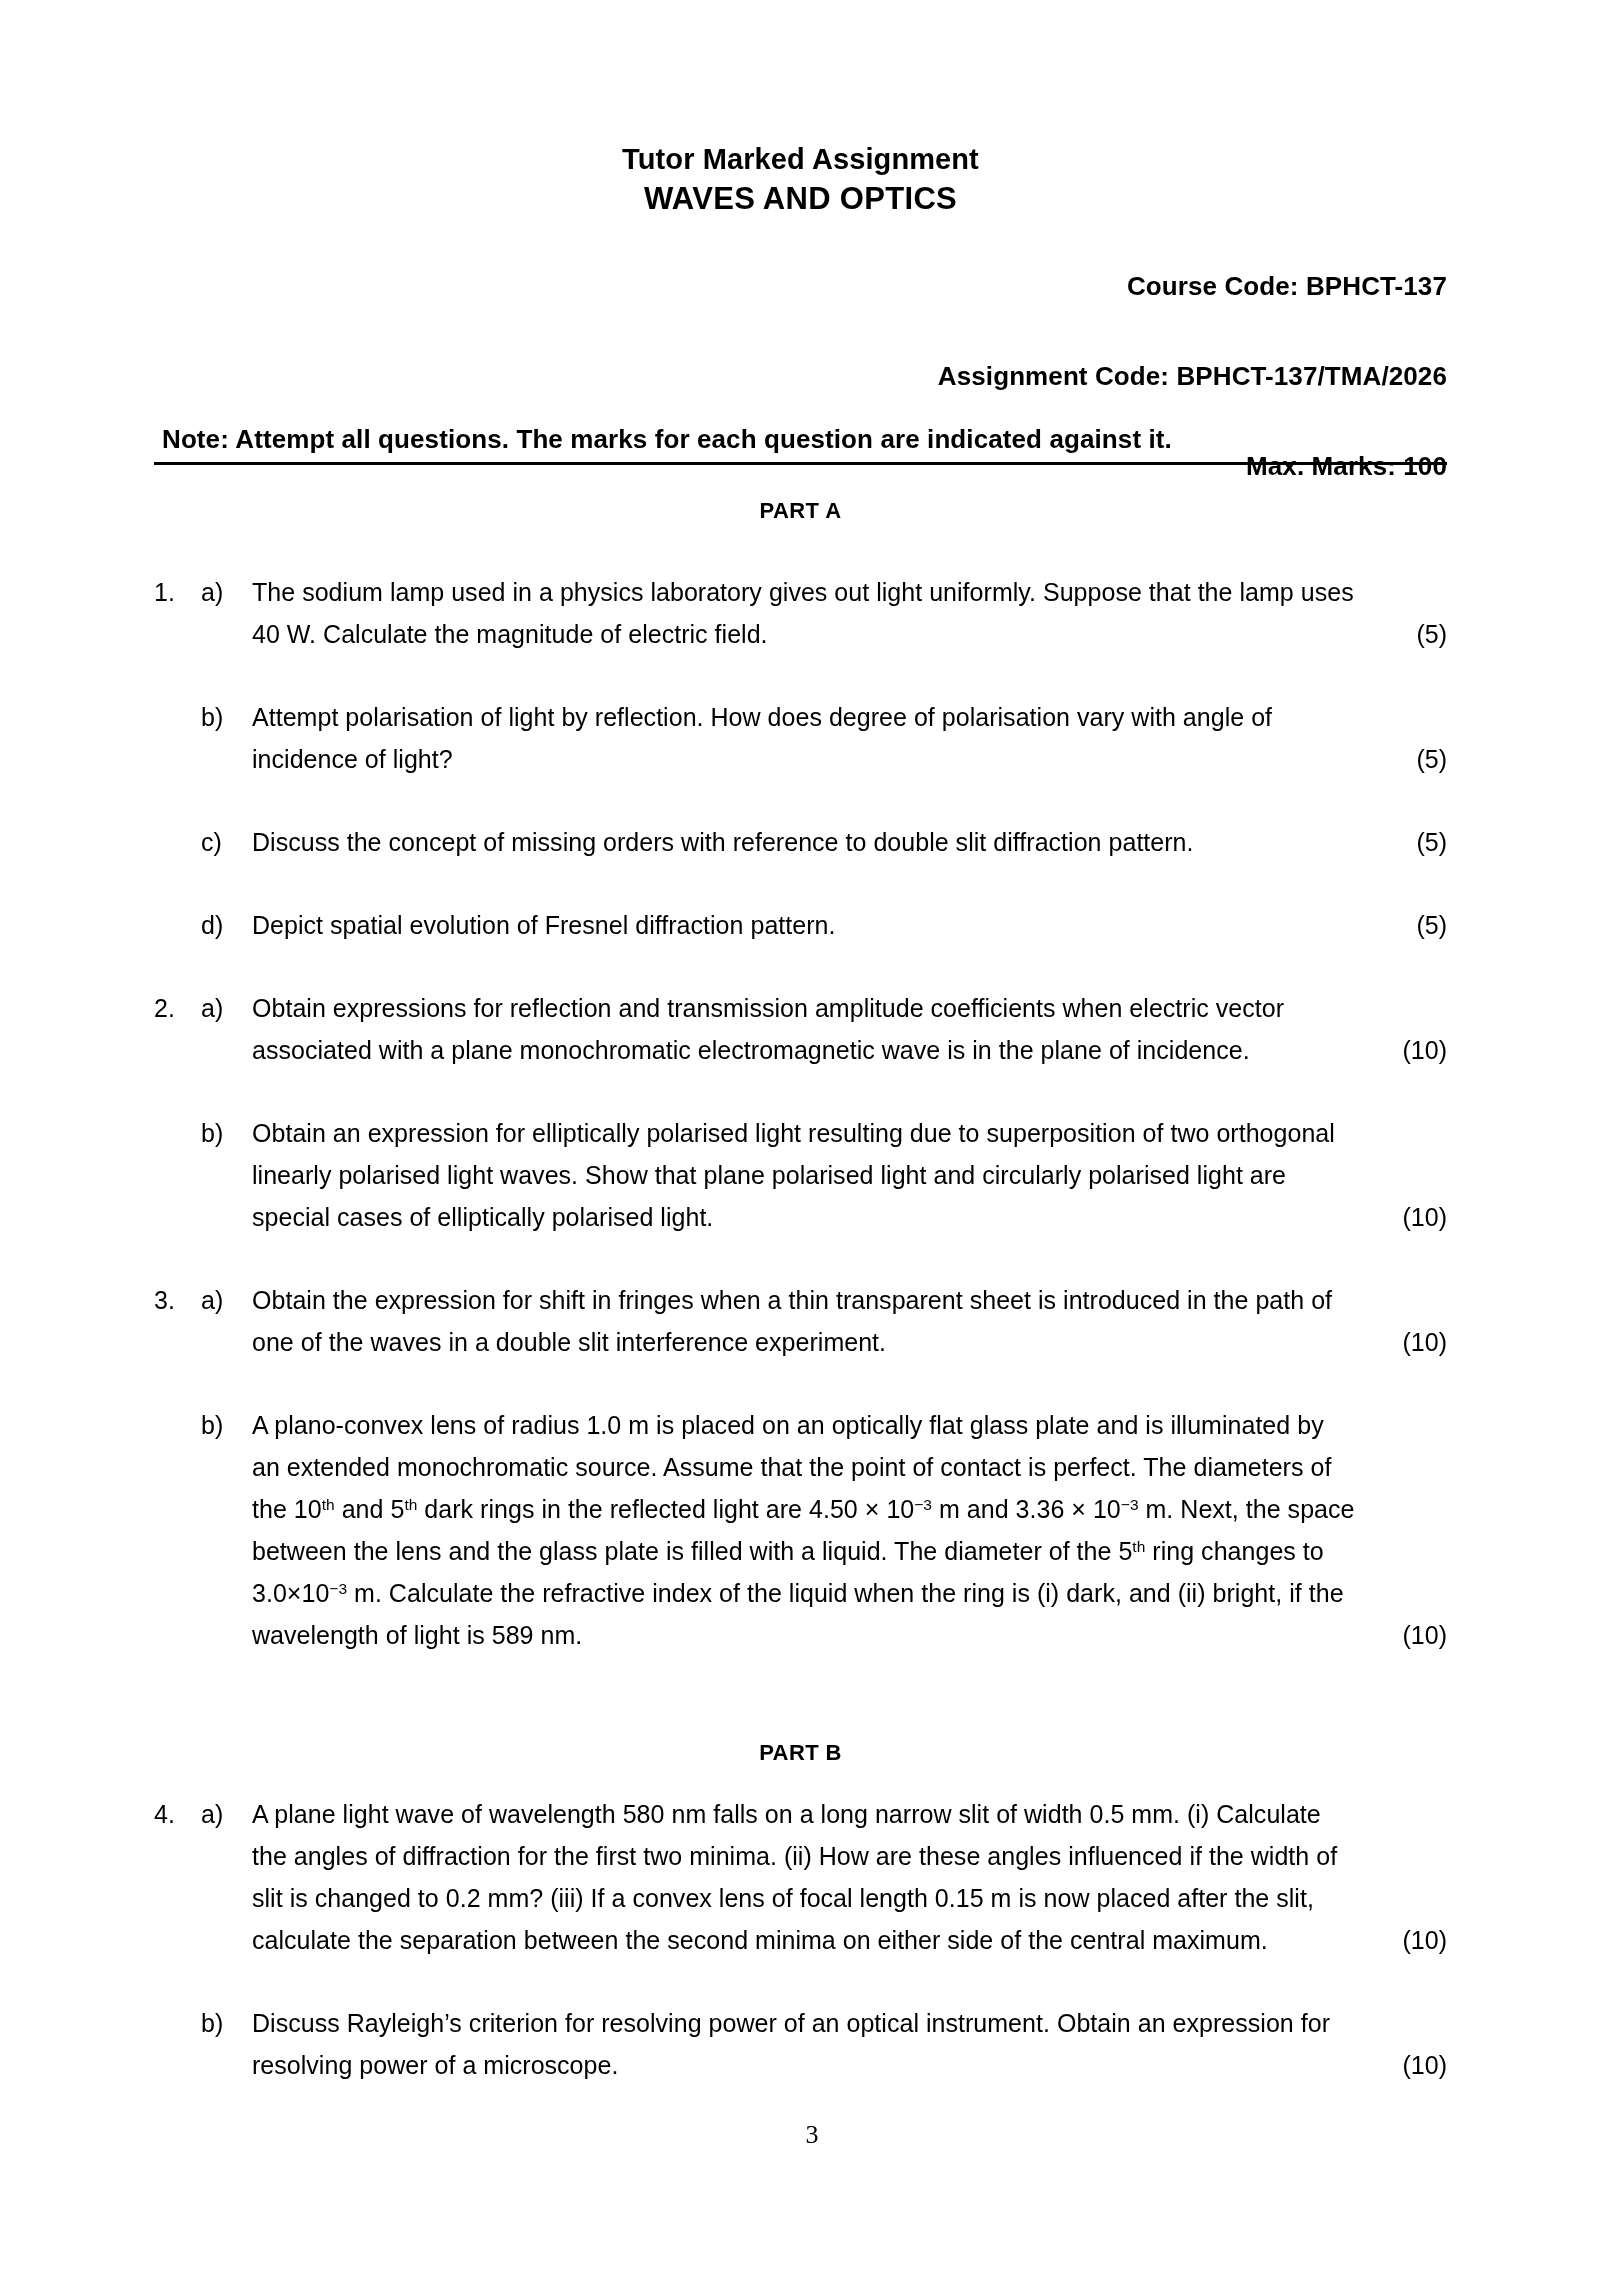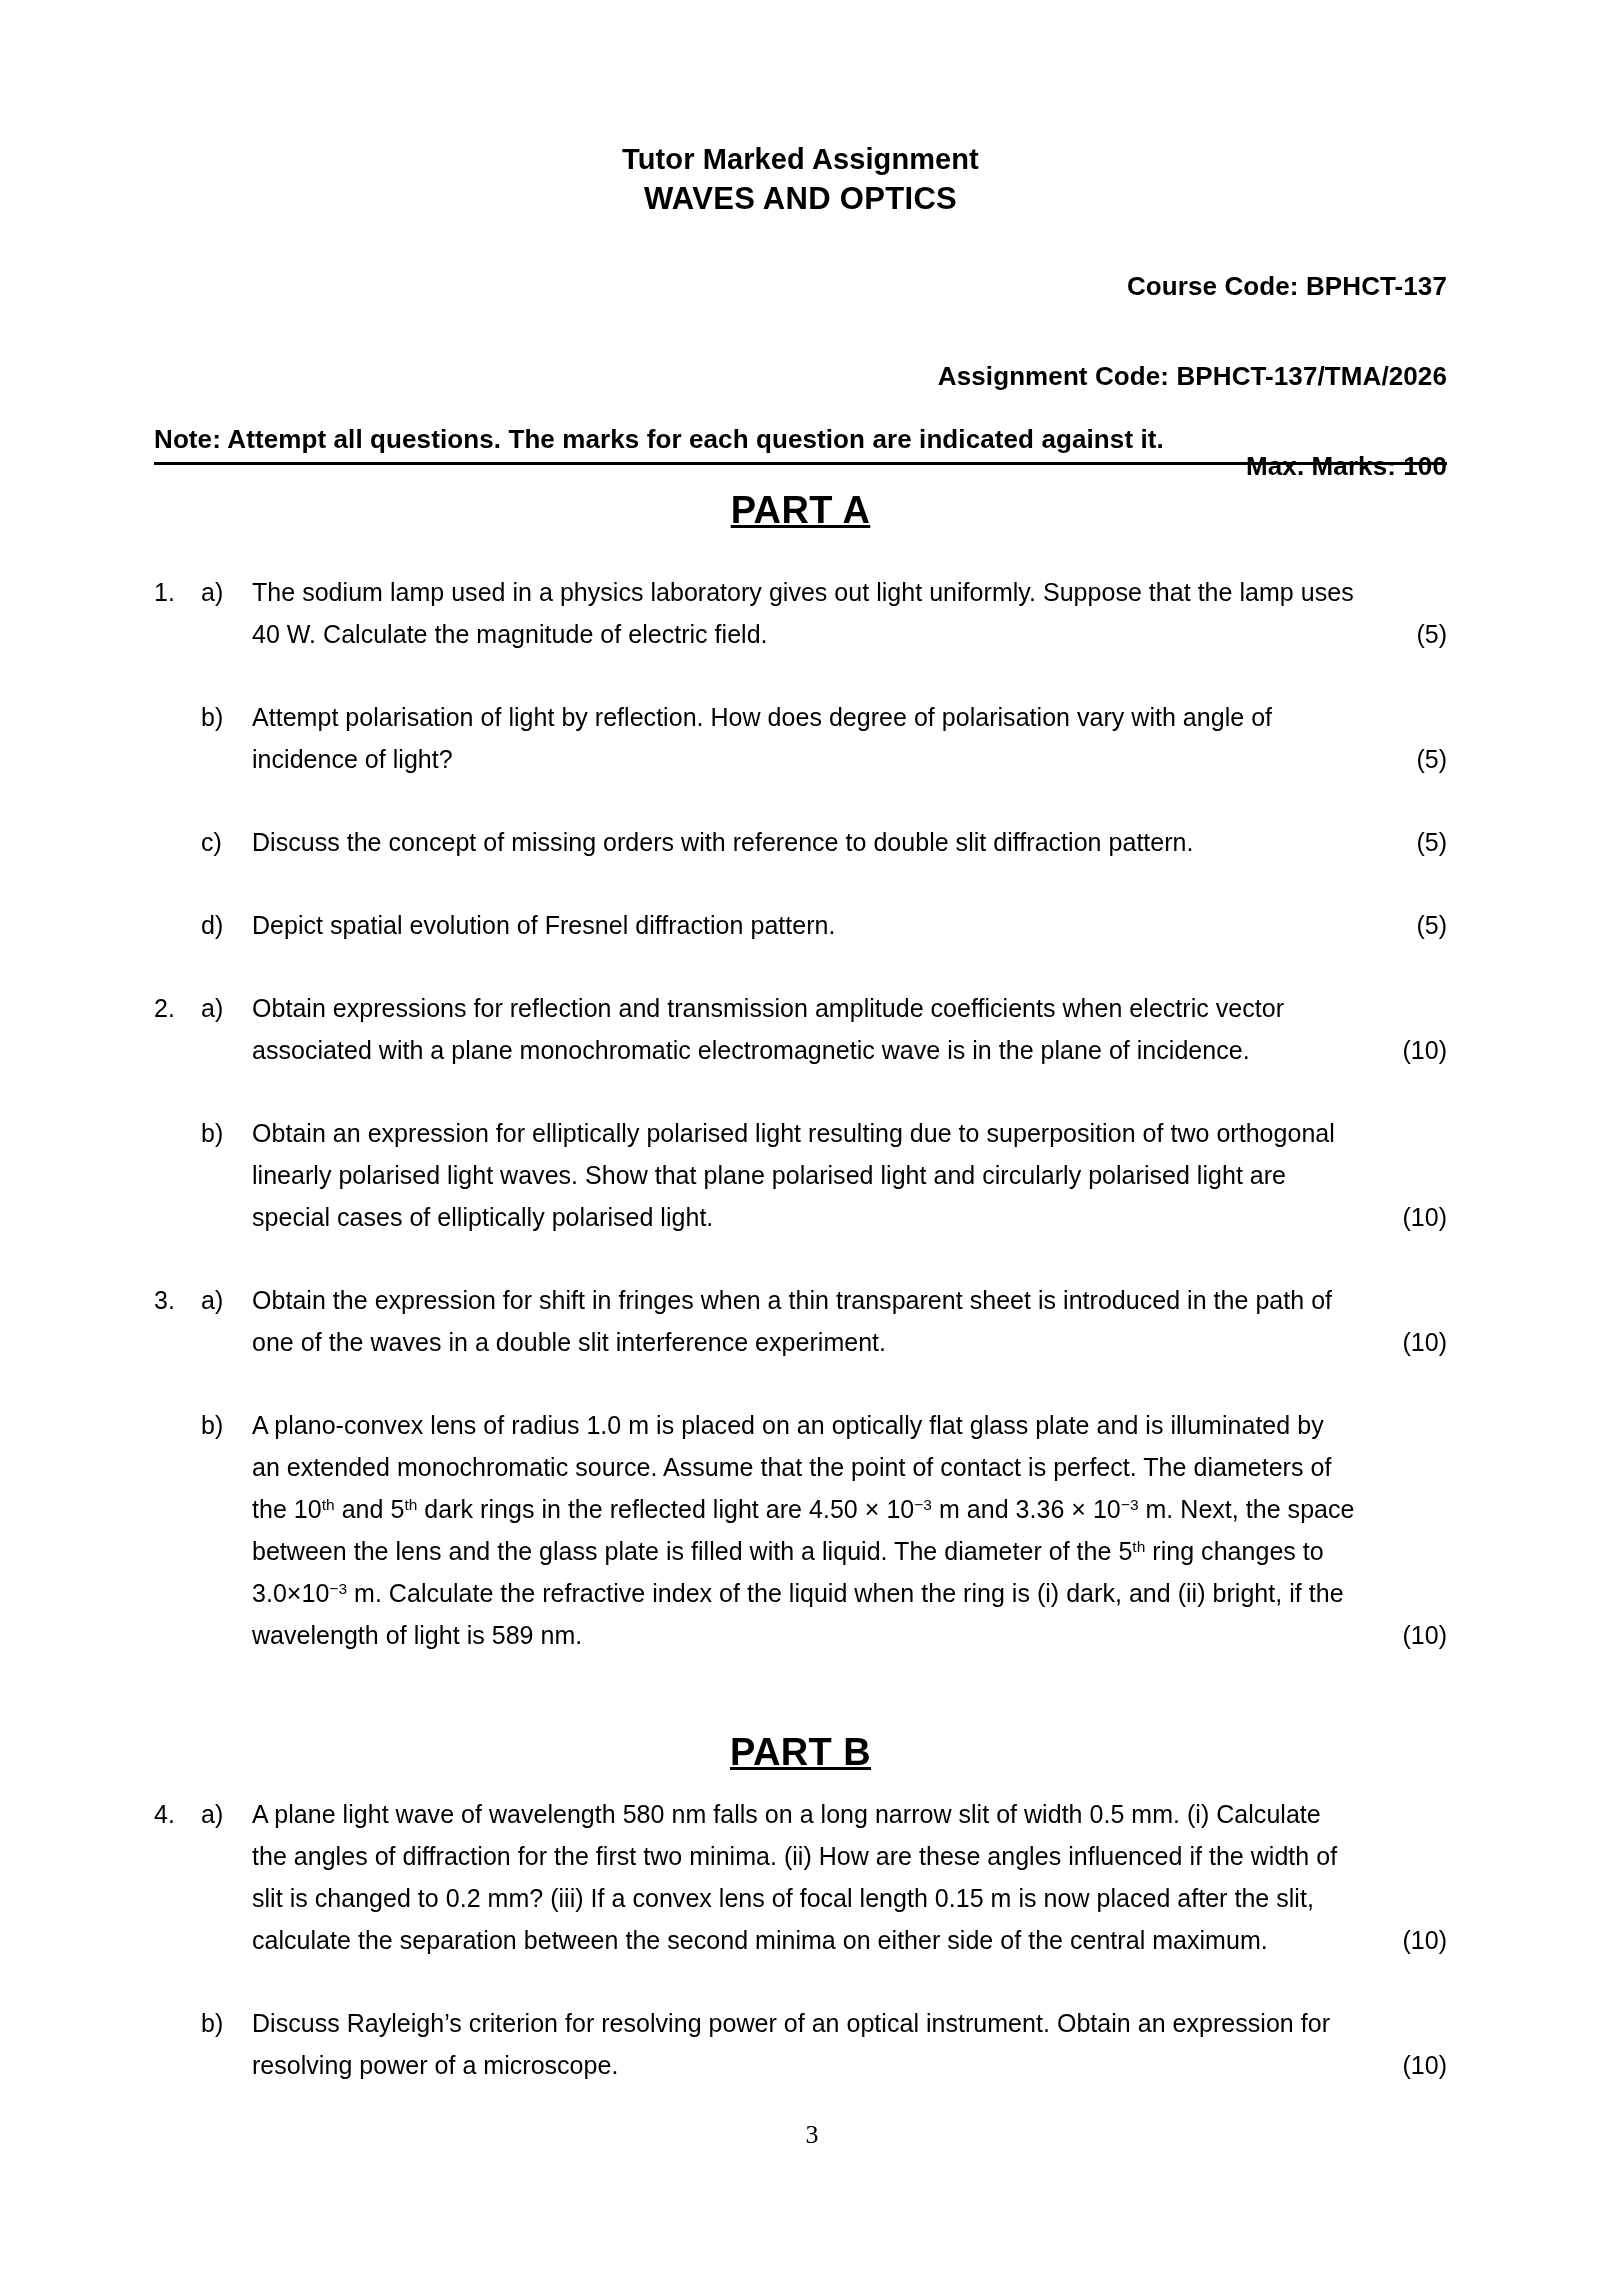--- a/index.html
+++ b/index.html
@@ -63,35 +63,35 @@
     position: absolute;
     left: 154px;
     top: 422px;
     width: 1293px;
   }
   .note-text {
     font-weight: bold;
     font-size: 26px;
     line-height: 34px;
     letter-spacing: 0.1px;
+    margin-left: 8px;
   }
   .note-rule {
     margin-top: 5.9px;
     border-bottom: 3.3px solid #000000;
     width: 1293px;
   }
 
   
   .part-heading {
     text-align: center;
     font-weight: bold;
-    font-size: 38px;
+    font-size: 22px;
     line-height: 39px;
     letter-spacing: 0.4px;
-    text-decoration: underline;
   }
   #part-a-heading { position: absolute; left: 154px; top: 491px; width: 1293px; }
   #part-b-heading { position: absolute; left: 154px; top: 1733px; width: 1293px; }
 
   
   .qbody {
     position: absolute;
     left: 154px;
     width: 1293px;
   }

